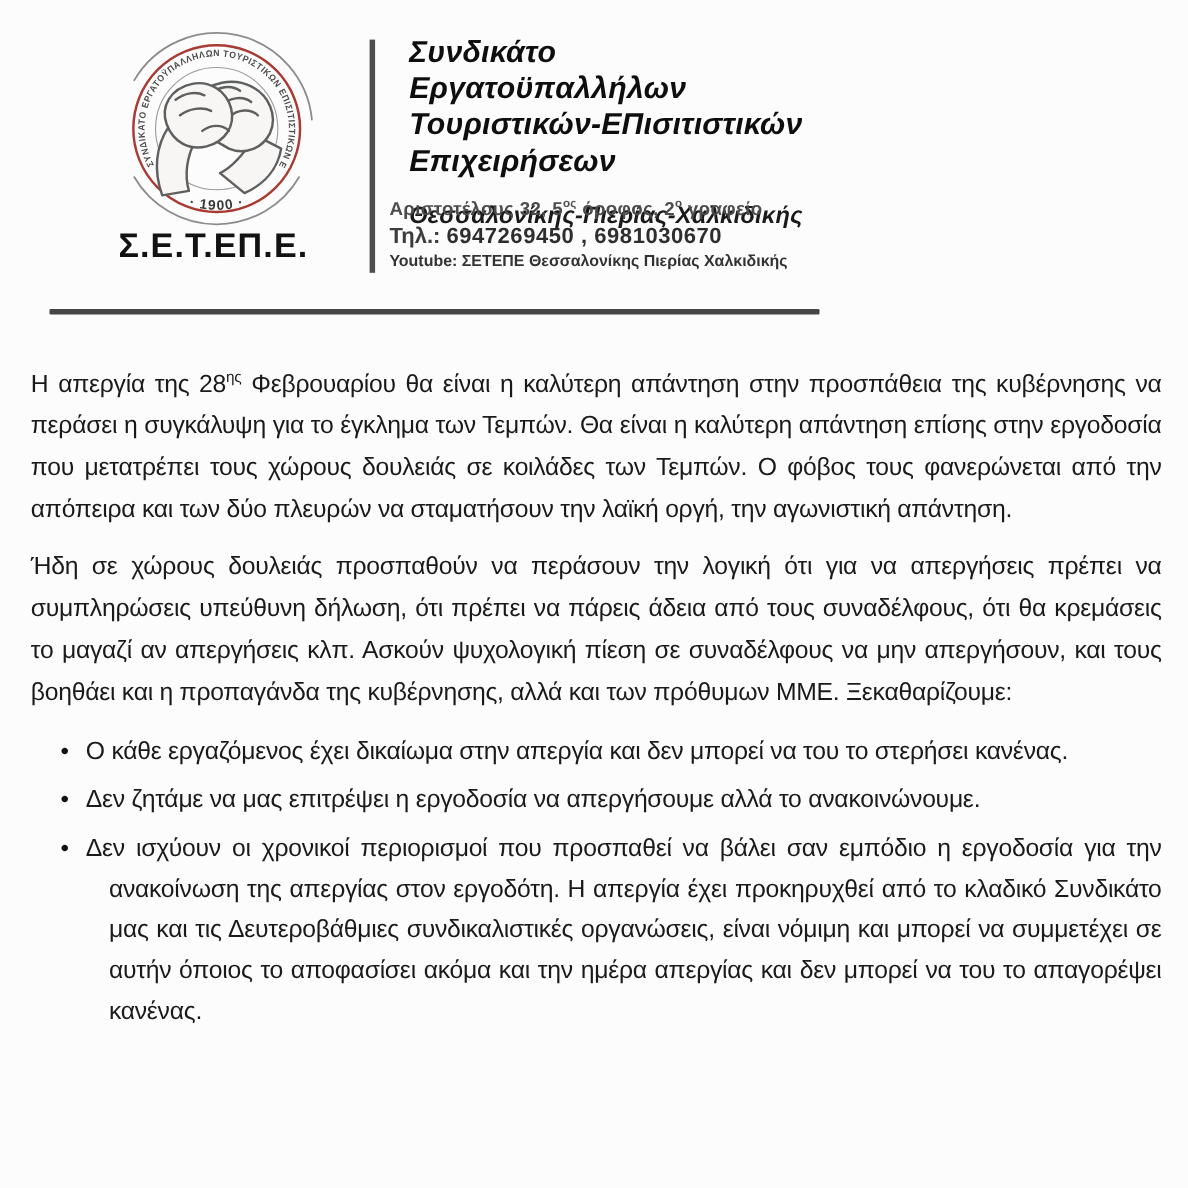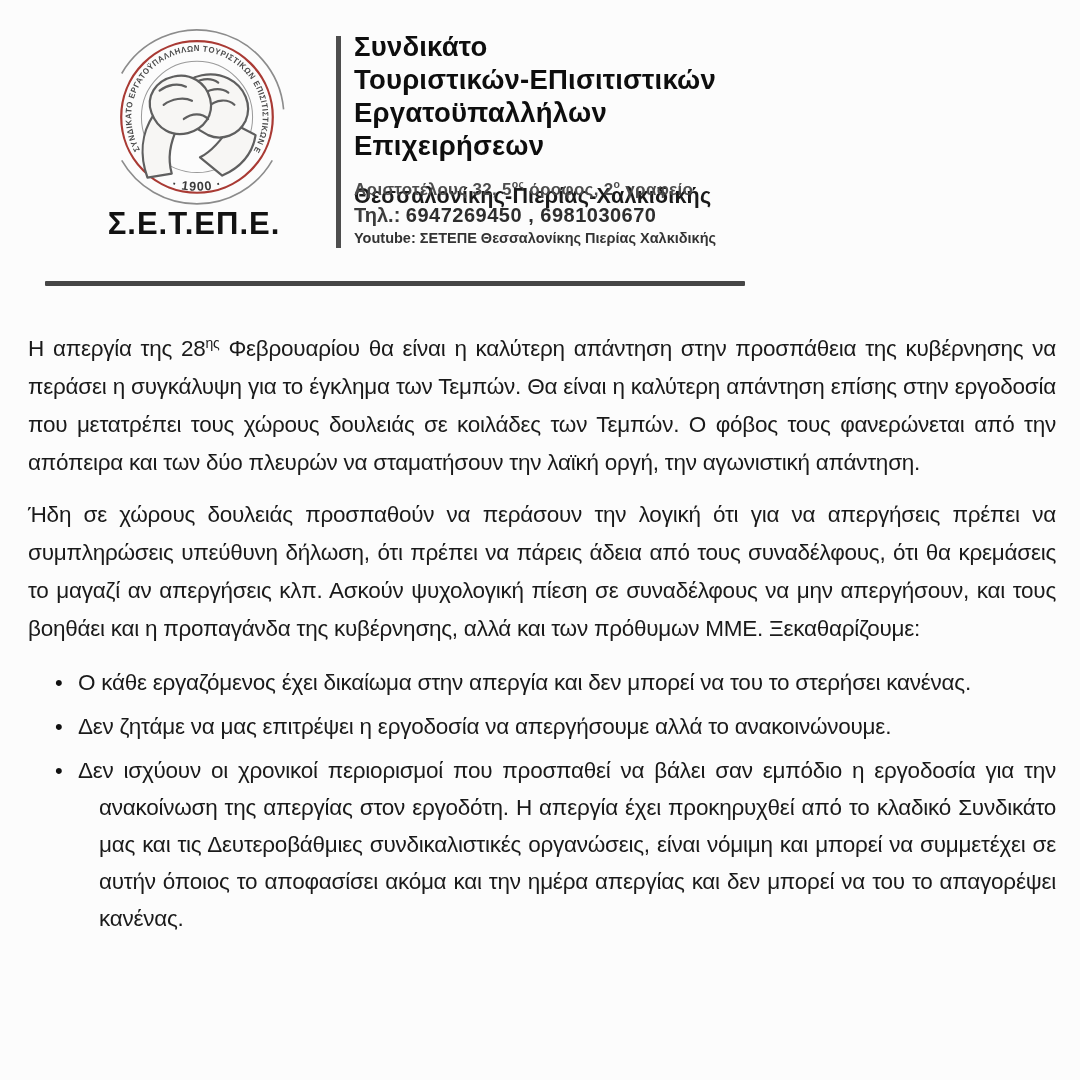--- a/index.html
+++ b/index.html
@@ -10,21 +10,21 @@
     color:#191919;
   }
   
   .logo-svg{position:absolute; left:70px; top:26px; width:254px; height:192px;}
   .acronym{
     position:absolute; left:46px; top:206px; width:296px;
     text-align:center; font-size:31px; font-weight:900;
     letter-spacing:1px; color:#121212; white-space:nowrap;
   }
   .v-divider{position:absolute; left:336px; top:36px; width:5px; height:212px; background:#4e4e4e;}
-  .org-block{position:absolute; left:354px; top:30px; line-height:33px;}
+  .org-block{position:absolute; left:372px; top:30px; line-height:33px;font-style:italic;}
   .org-line{font-size:27.5px; font-weight:800; color:#0e0e0e; letter-spacing:0.2px;}
   .region-line{font-size:21.5px; font-weight:700; color:#1a1a1a; margin-top:18px; letter-spacing:0.2px;}
   .contact-block{position:absolute; left:354px; top:180px;}
   .address-line{font-size:17px; font-weight:700; color:#4c4c4c; letter-spacing:0.3px;}
   .phone-line{font-size:20px; color:#3c3c3c; margin-top:4px; font-weight:600;}
   .phone-line .val{font-weight:800; color:#2e2e2e; letter-spacing:0.5px;}
   .email-line,.site-line{font-size:18px; color:#3c3c3c; margin-top:2px; font-weight:600;}
   .email-line .val,.site-line .val{margin-left:10px; color:#333;}
   .youtube-line{font-size:14.5px; font-weight:700; color:#333; margin-top:3px;}
   .youtube-line .val{font-weight:700;}
@@ -89,22 +89,22 @@
         <path d="M 112 92 C 120 86 130 86 136 92" fill="none"></path>
       </g>
     </svg>
 
     <div class="acronym">Σ.Ε.Τ.ΕΠ.Ε.</div>
 
     <div class="v-divider"></div>
 
     <div class="org-block">
       <div class="org-line">Συνδικάτο</div>
+      <div class="org-line">Εργατοϋπαλλήλων</div>
       <div class="org-line">Τουριστικών-ΕΠισιτιστικών</div>
-      <div class="org-line">Εργατοϋπαλλήλων</div>
       <div class="org-line">Επιχειρήσεων</div>
       <div class="region-line">Θεσσαλονίκης-Πιερίας-Χαλκιδικής</div>
     </div>
 
     <div class="contact-block">
       <div class="address-line"><span>Αριστοτέλους 32, 5</span><sup>ος</sup><span> όροφος, 2</span><sup>ο</sup><span> γραφείο</span></div>
       <div class="phone-line"><span class="lbl">Τηλ.:</span> <span class="val">6947269450 , 6981030670</span></div>
       <div class="youtube-line"><span class="lbl">Youtube:</span> <span class="val">ΣΕΤΕΠΕ Θεσσαλονίκης Πιερίας Χαλκιδικής</span></div>
     </div>
 

